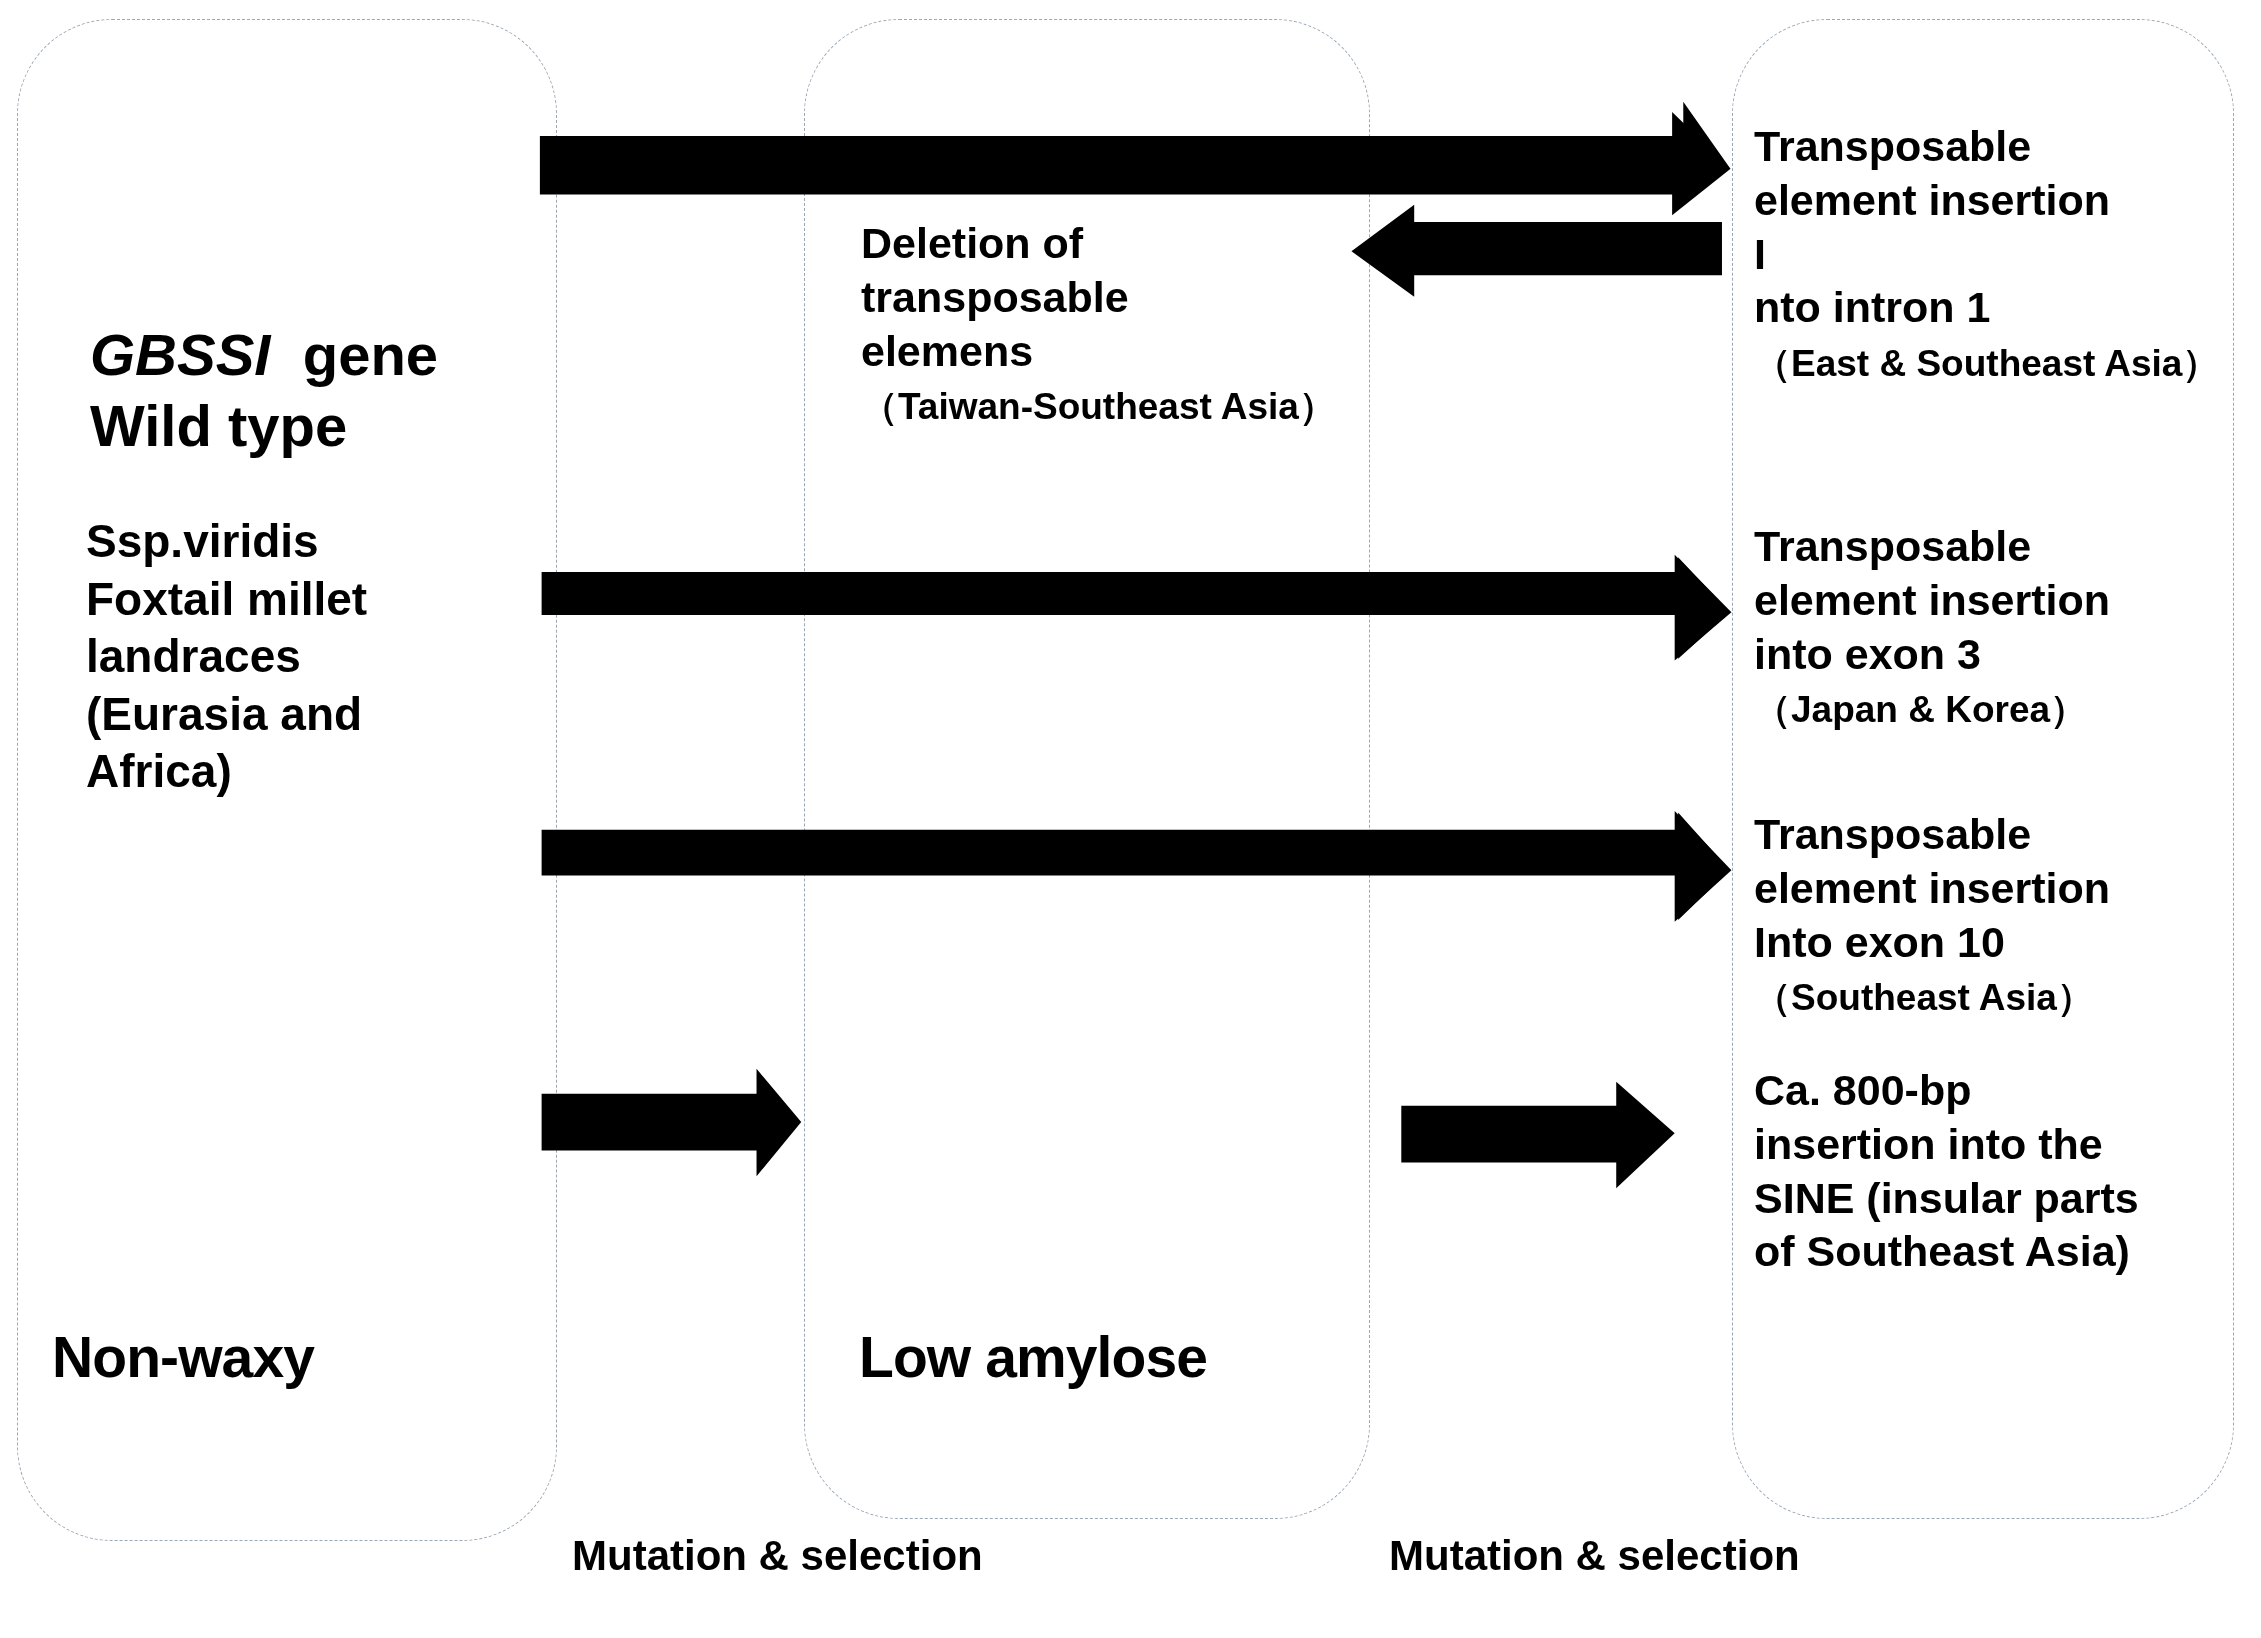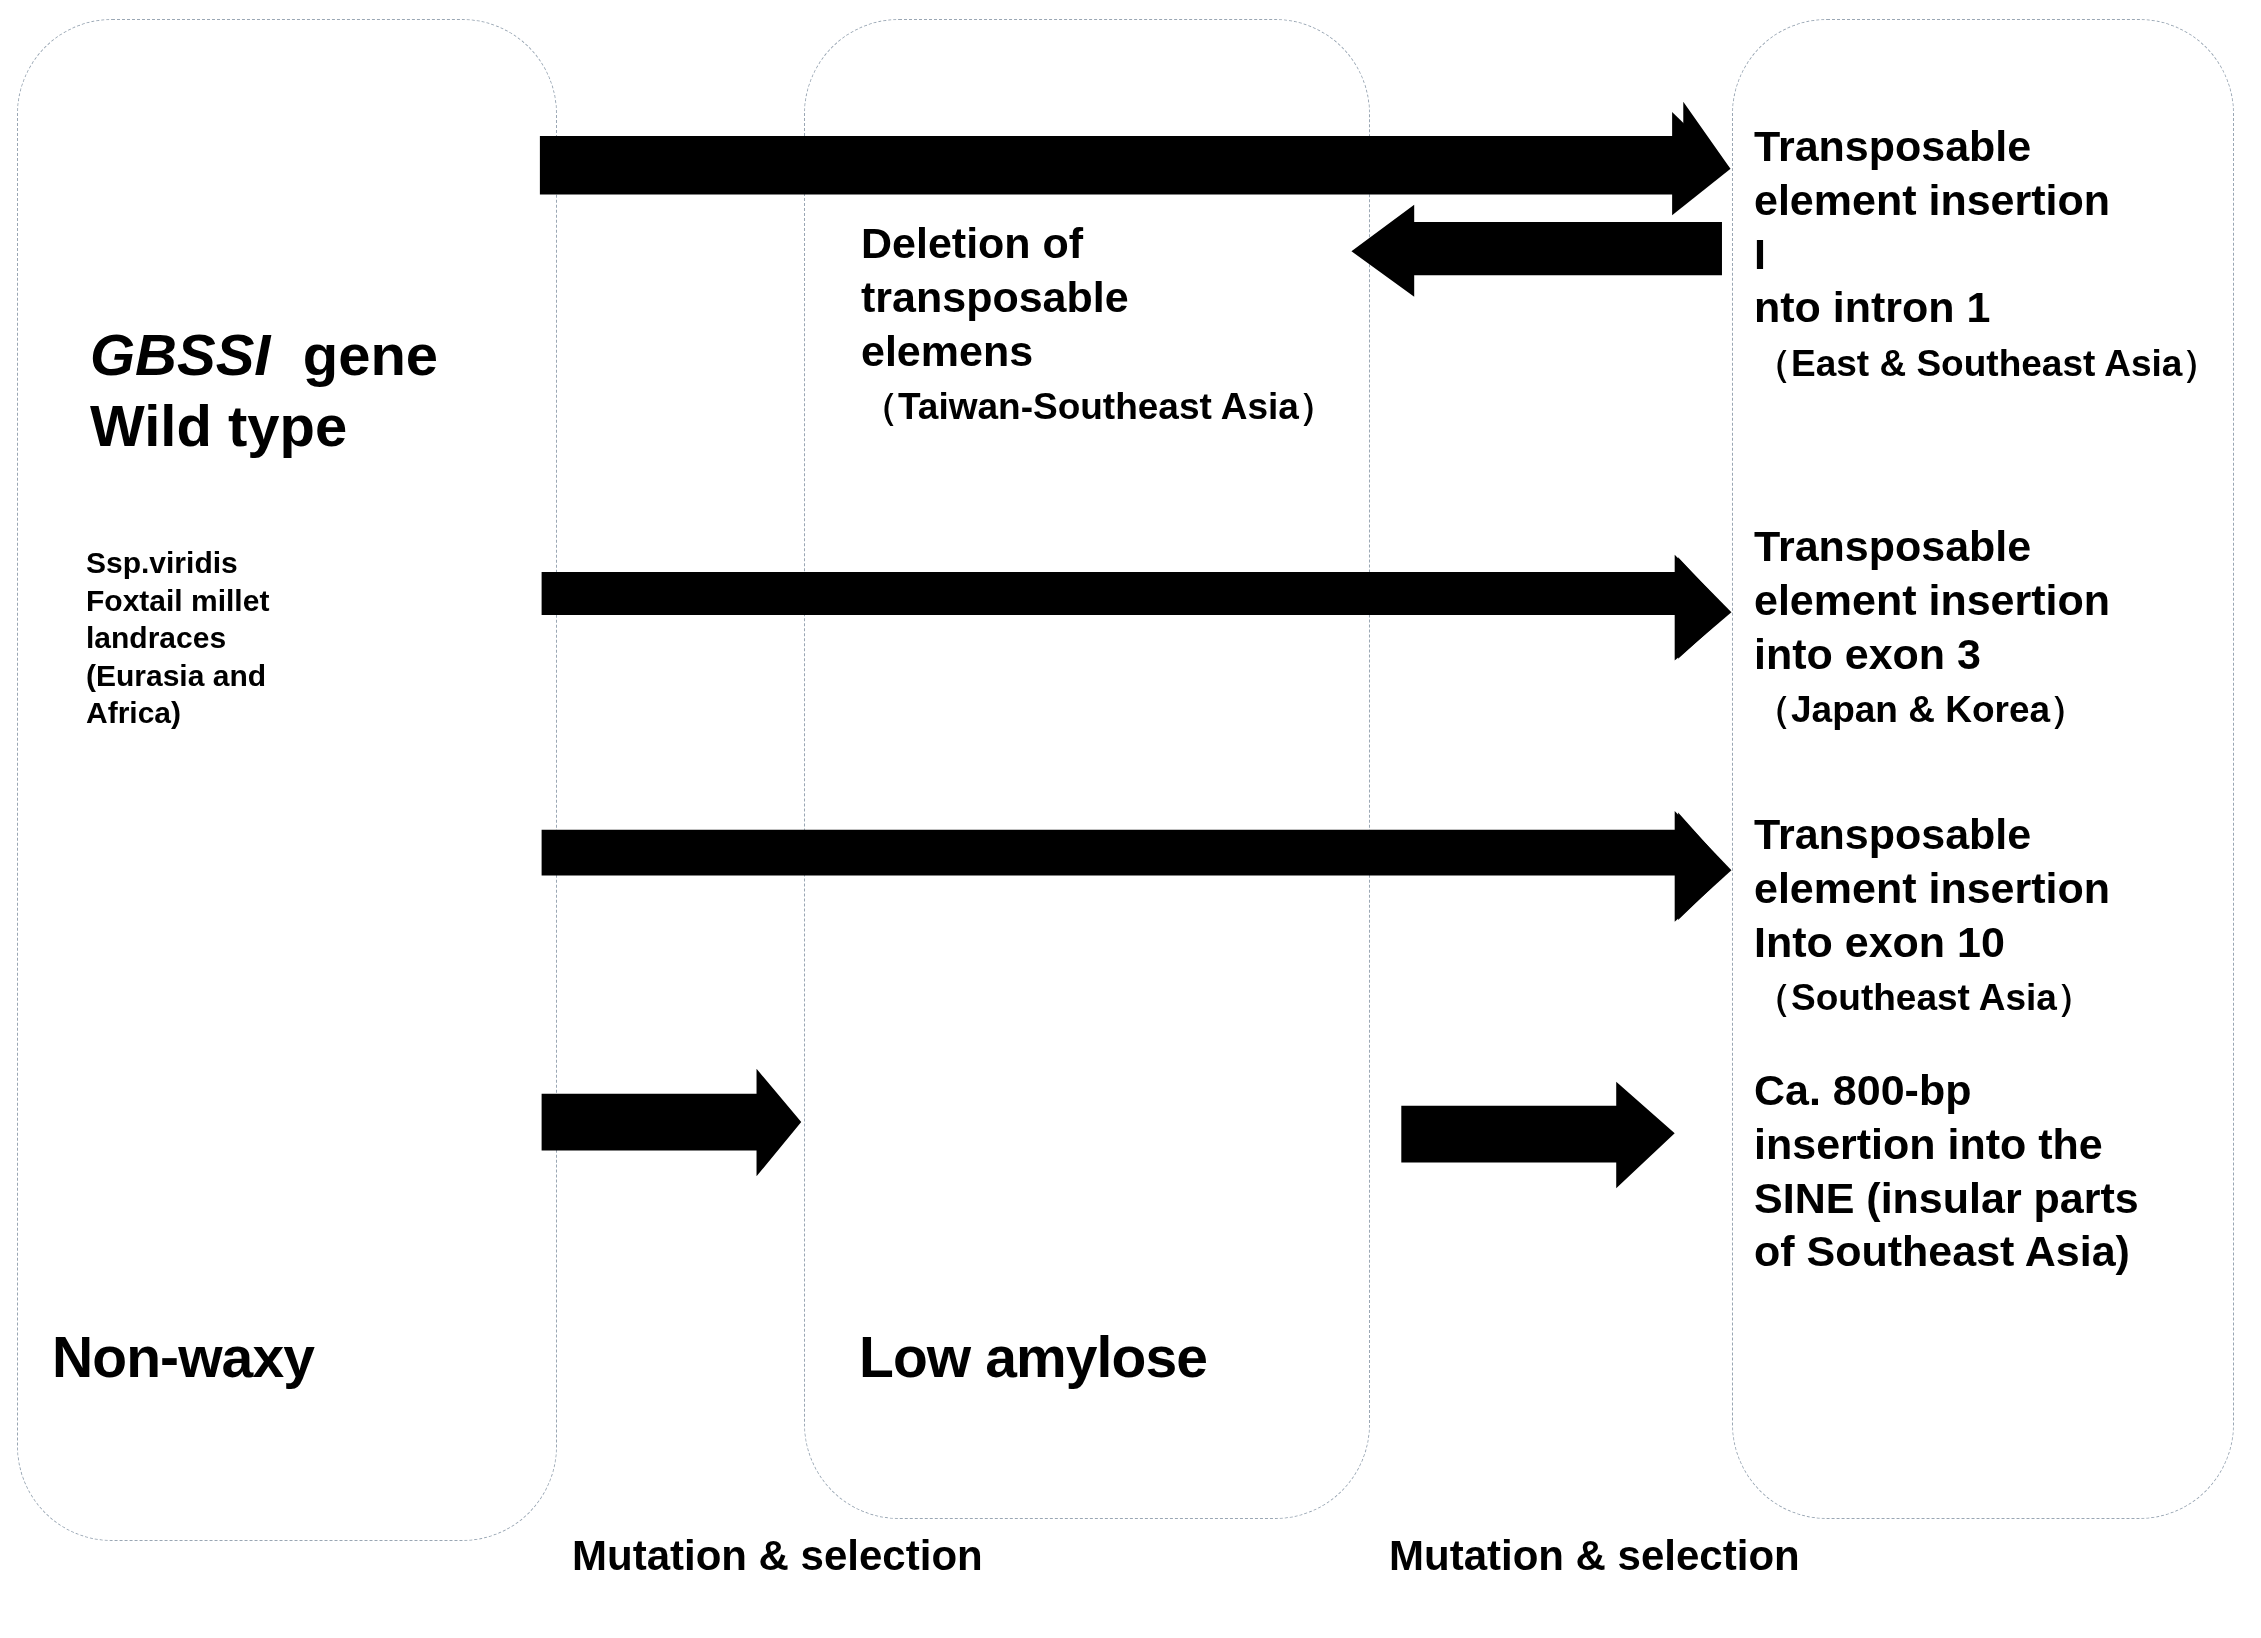--- a/index.html
+++ b/index.html
@@ -18,21 +18,21 @@
   
   .arrows{position:absolute;left:0;top:0;width:2261px;height:1639px;}
 
   
   .txt{position:absolute;font-weight:bold;line-height:1.18;
        white-space:pre-wrap;}
 
   #t-gbssi{left:90px;top:320px;width:447px;font-size:58px;line-height:1.22;}
   #t-gbssi .ital{font-style:italic;}
 
-  #t-origin{left:86px;top:544px;width:456px;font-size:30px;line-height:1.25;}
+  #t-origin{left:86px;top:513px;width:456px;font-size:46px;line-height:1.25;}
 
   #t-deletion{left:849px;top:217px;width:516px;font-size:43px;line-height:1.25;margin-left:12px;}
   #t-deletion .small{font-size:37px;}
 
   #t-sine{left:849px;top:954px;width:524px;font-size:43px;line-height:1.25;}
   #t-sine .small{font-size:37px;}
 
   #t-intron1{left:1754px;top:120px;width:481px;font-size:43px;line-height:1.25;}
   #t-intron1 .small{font-size:37px;}
 

